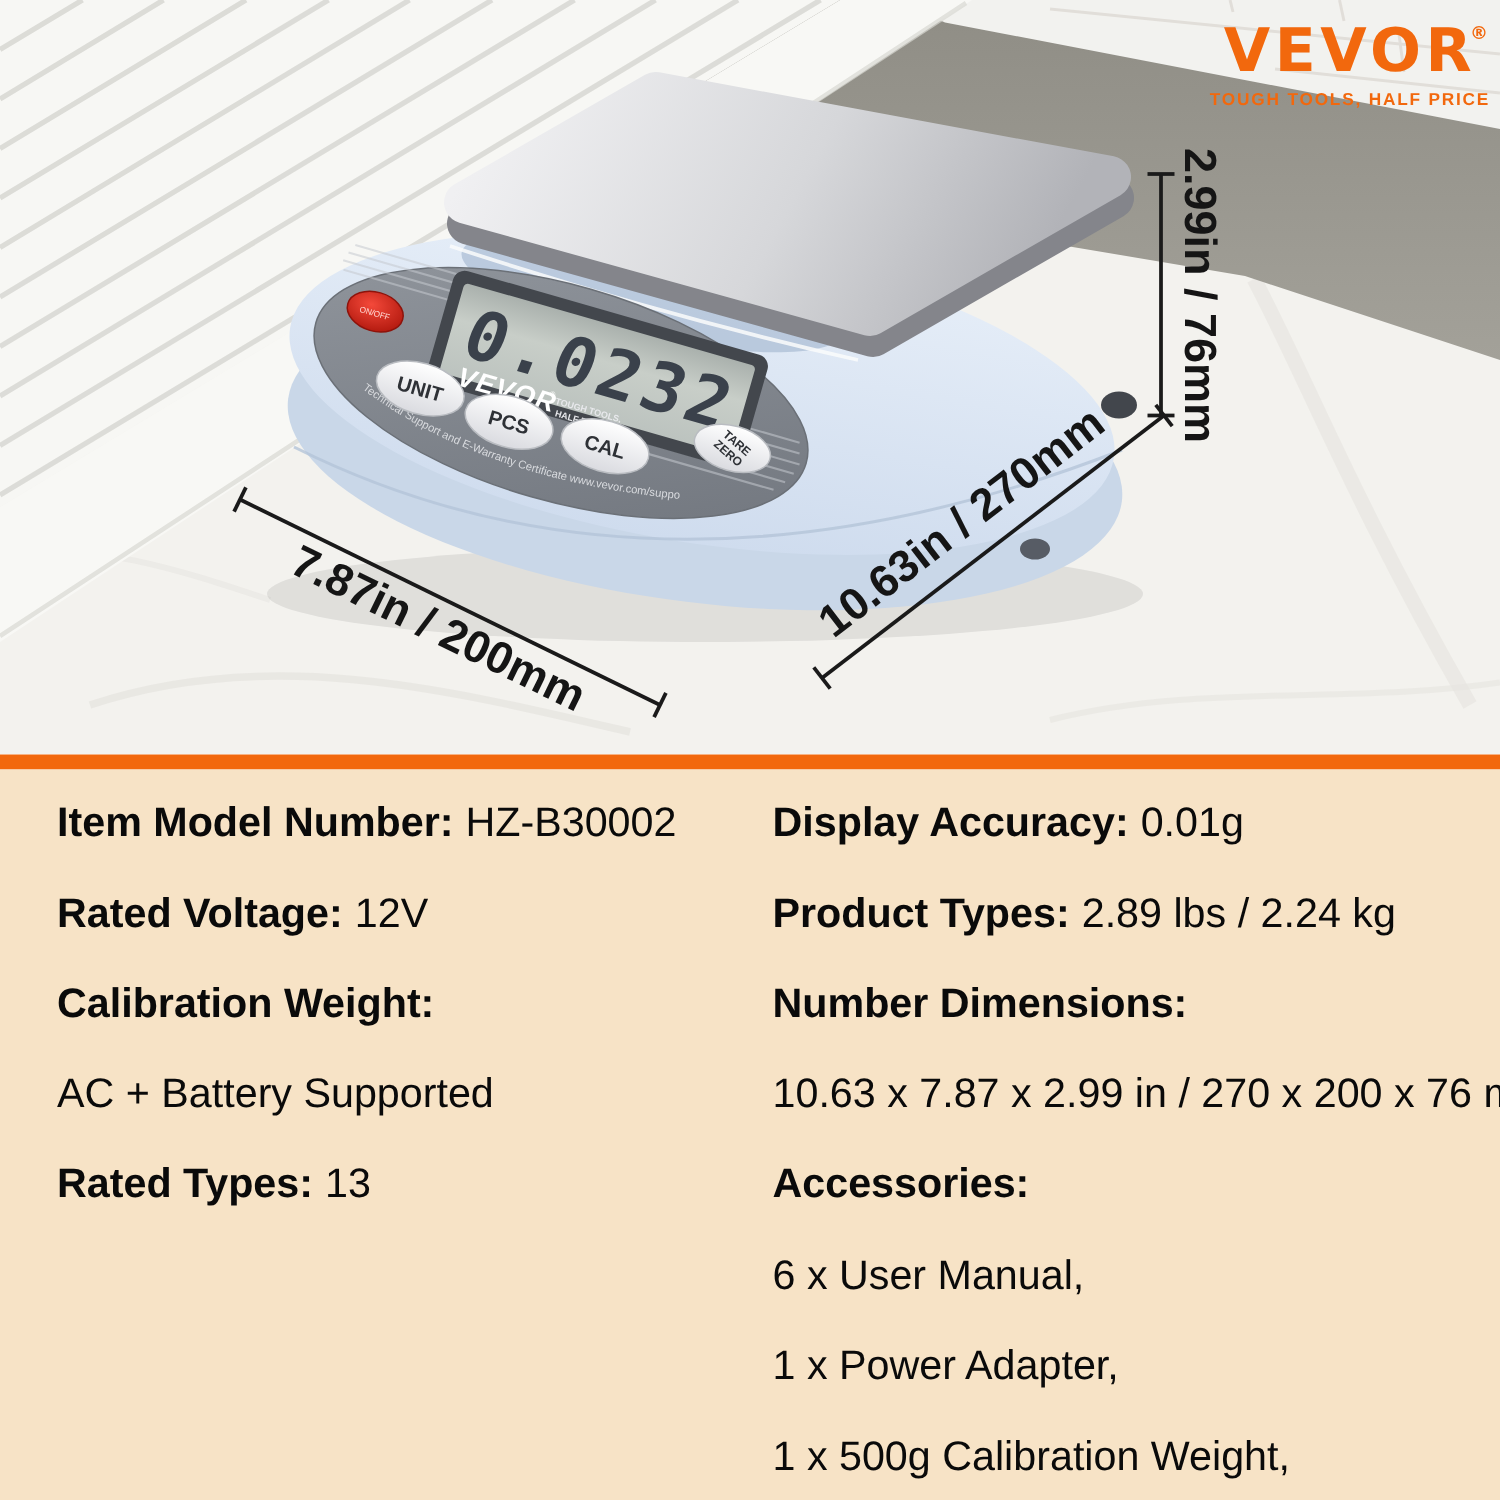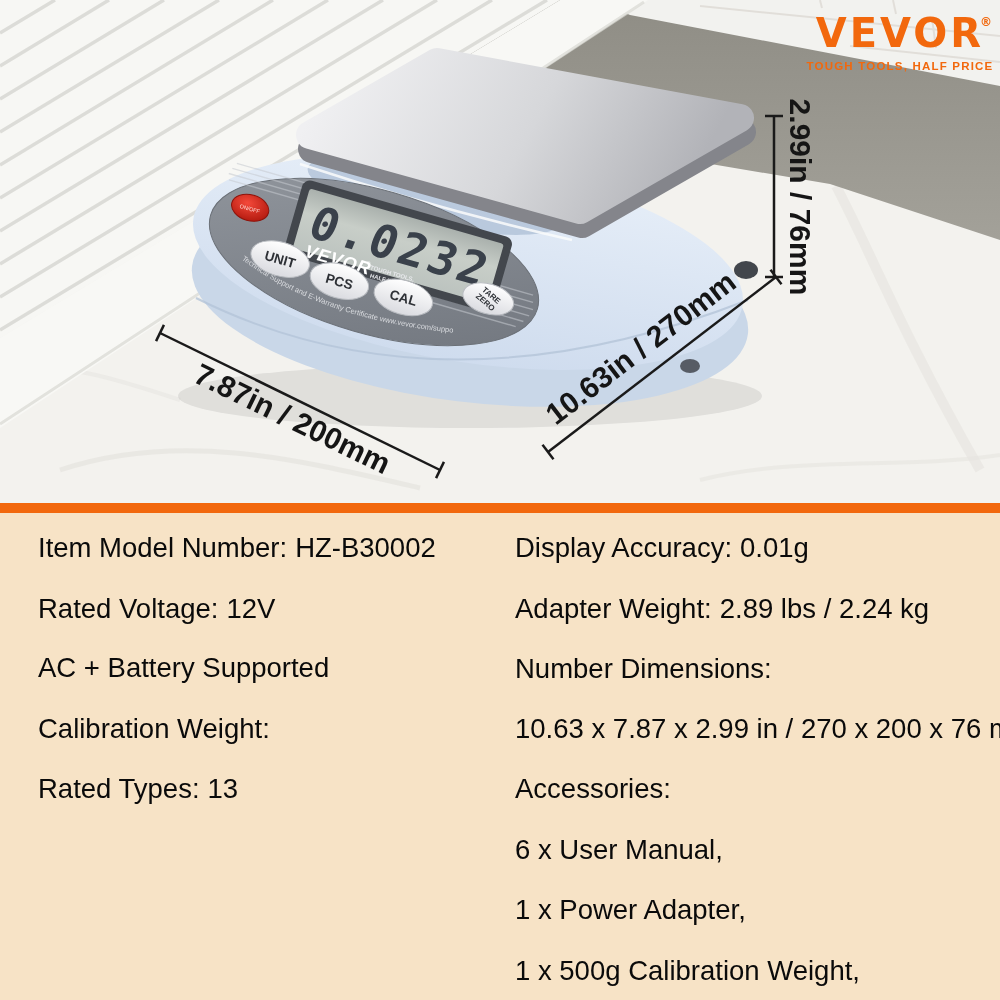--- a/index.html
+++ b/index.html
@@ -5,21 +5,21 @@
   html,body{margin:0;padding:0;background:#ffffff;}
   .stage{position:relative;width:1000px;height:1000px;overflow:hidden;background:#fff;
          font-family:"Liberation Sans",sans-serif;}
   .photo{position:absolute;left:0;top:0;width:1000px;height:503px;}
   .divider{position:absolute;left:0;top:503px;width:1000px;height:10px;background:#f2680d;}
   .specs{position:absolute;left:0;top:513px;width:1000px;height:487px;background:#f7e3c6;}
   .spec-col{position:absolute;top:0;}
   .col-left{left:38px;}
   .col-right{left:515px;}
   .line{font-size:27.5px;height:33px;line-height:33px;white-space:nowrap;color:#0a0a0a;}
-  .line b{font-weight:normal;}
+  .line b{font-weight:bold;}
   .line b:not(:empty){margin-right:8px;}
   .line b:empty{display:none;}
   .mt-first{margin-top:18px;}
   .mt-g{margin-top:24px;}
   .mt-G{margin-top:13px;}
   .mt-cont{margin-top:-1px;}
   .mt-item{margin-top:1px;}
   svg text{font-family:"Liberation Sans",sans-serif;}
   .lcd-digits{font-family:"DejaVu Sans Mono",monospace;}
   .logo-text{font-family:"DejaVu Sans",sans-serif;}
@@ -217,29 +217,29 @@
     </svg>
   </div>
 
   <div class="divider"></div>
 
   <div class="specs">
 
     <div class="spec-col col-left">
       <p class="line mt-first"><b>Item Model Number:</b><span>HZ-B30002</span></p>
       <p class="line mt-g"><b>Rated Voltage:</b><span>12V</span></p>
+      <p class="line mt-g"><b>Calibration Weight:</b><span></span></p>
       <p class="line mt-cont"><span>AC + Battery Supported</span></p>
-      <p class="line mt-g"><b>Calibration Weight:</b><span></span></p>
       <p class="line mt-g"><b>Rated Types:</b><span>13</span></p>
 
     </div>
 
     <div class="spec-col col-right">
       <p class="line mt-first"><b>Display Accuracy:</b><span>0.01g</span></p>
-      <p class="line mt-G"><b>Adapter Weight:</b><span>2.89 lbs / 2.24 kg</span></p>
+      <p class="line mt-G"><b>Product Types:</b><span>2.89 lbs / 2.24 kg</span></p>
       <p class="line mt-G"><b>Number Dimensions:</b><span></span></p>
       <p class="line mt-cont"><span>10.63 x 7.87 x 2.99 in / 270 x 200 x 76 mm</span></p>
       <p class="line mt-G"><b>Accessories:</b><span></span></p>
       <p class="line mt-item"><span>6 x User Manual,</span></p>
       <p class="line mt-item"><span>1 x Power Adapter,</span></p>
       <p class="line mt-item"><span>1 x 500g Calibration Weight,</span></p>
 
     </div>
 
   </div>

